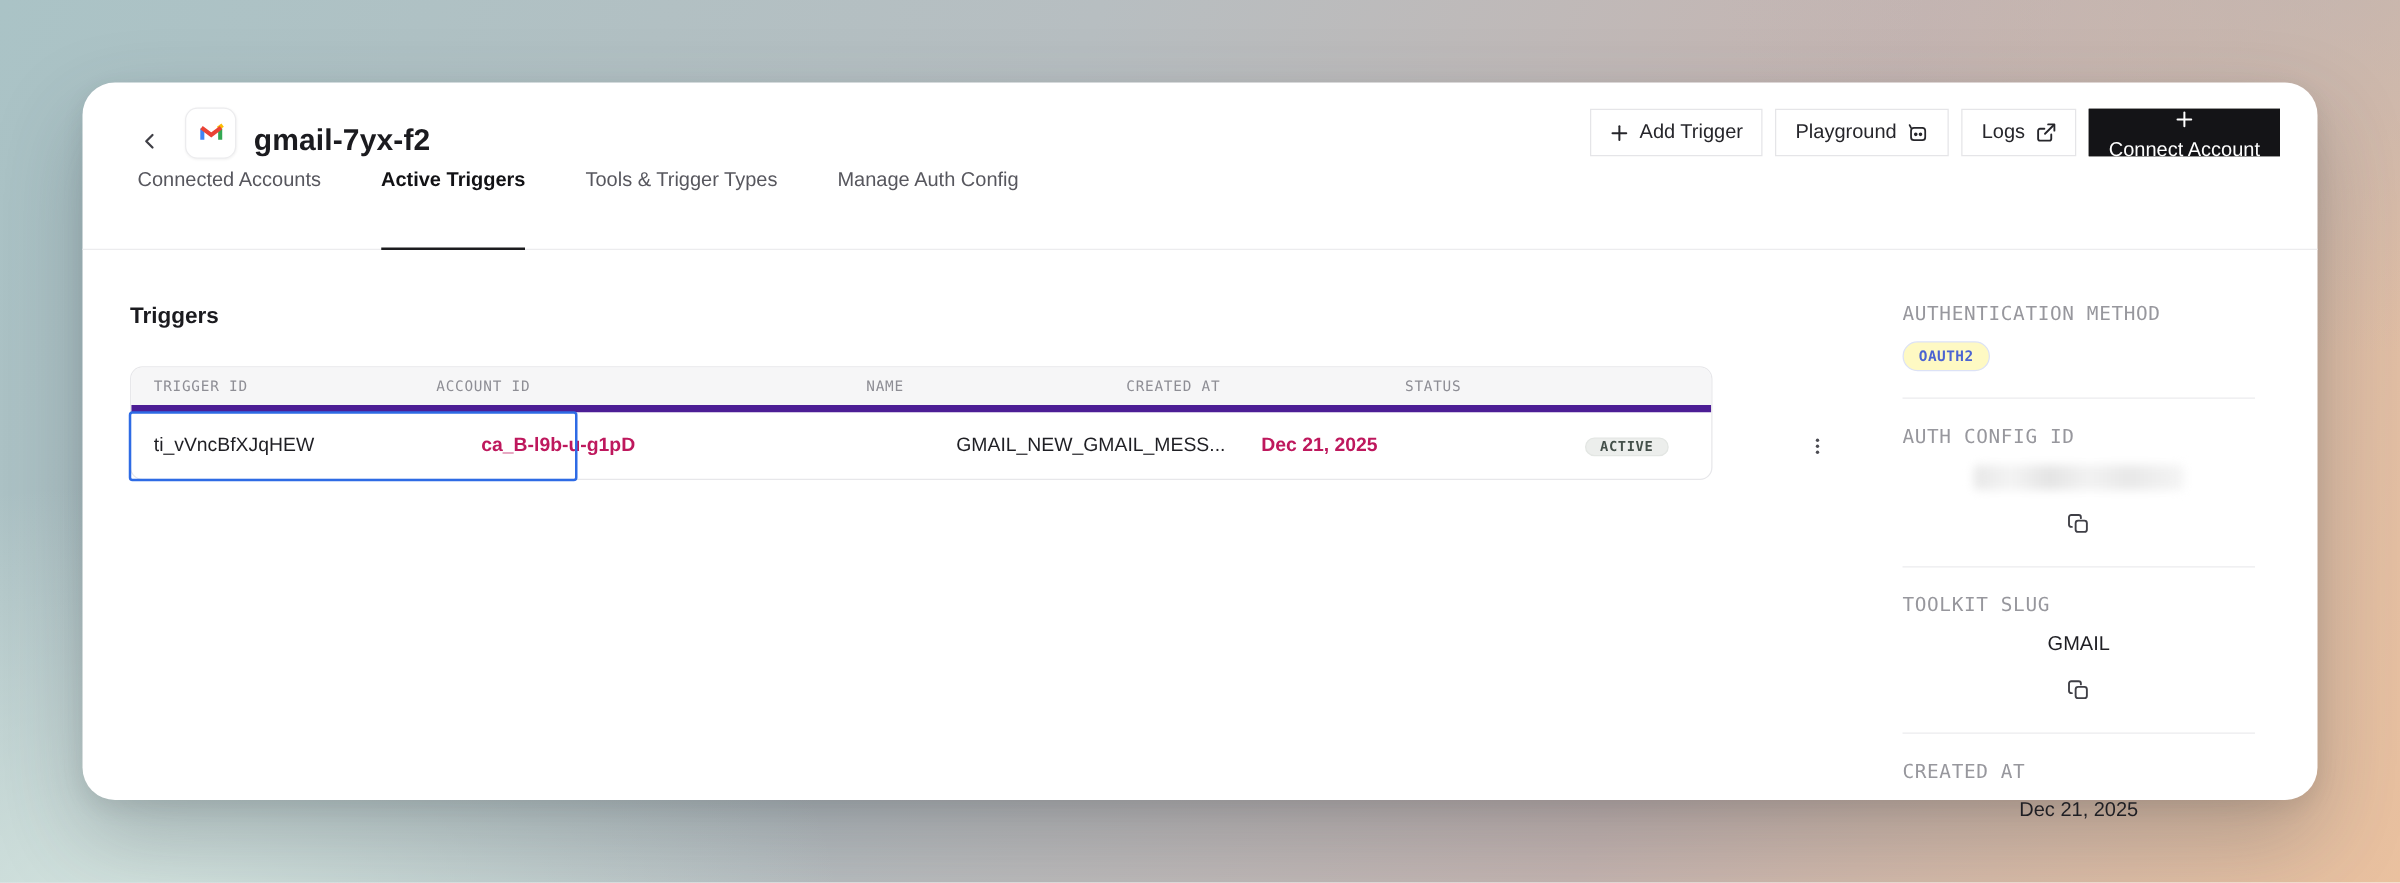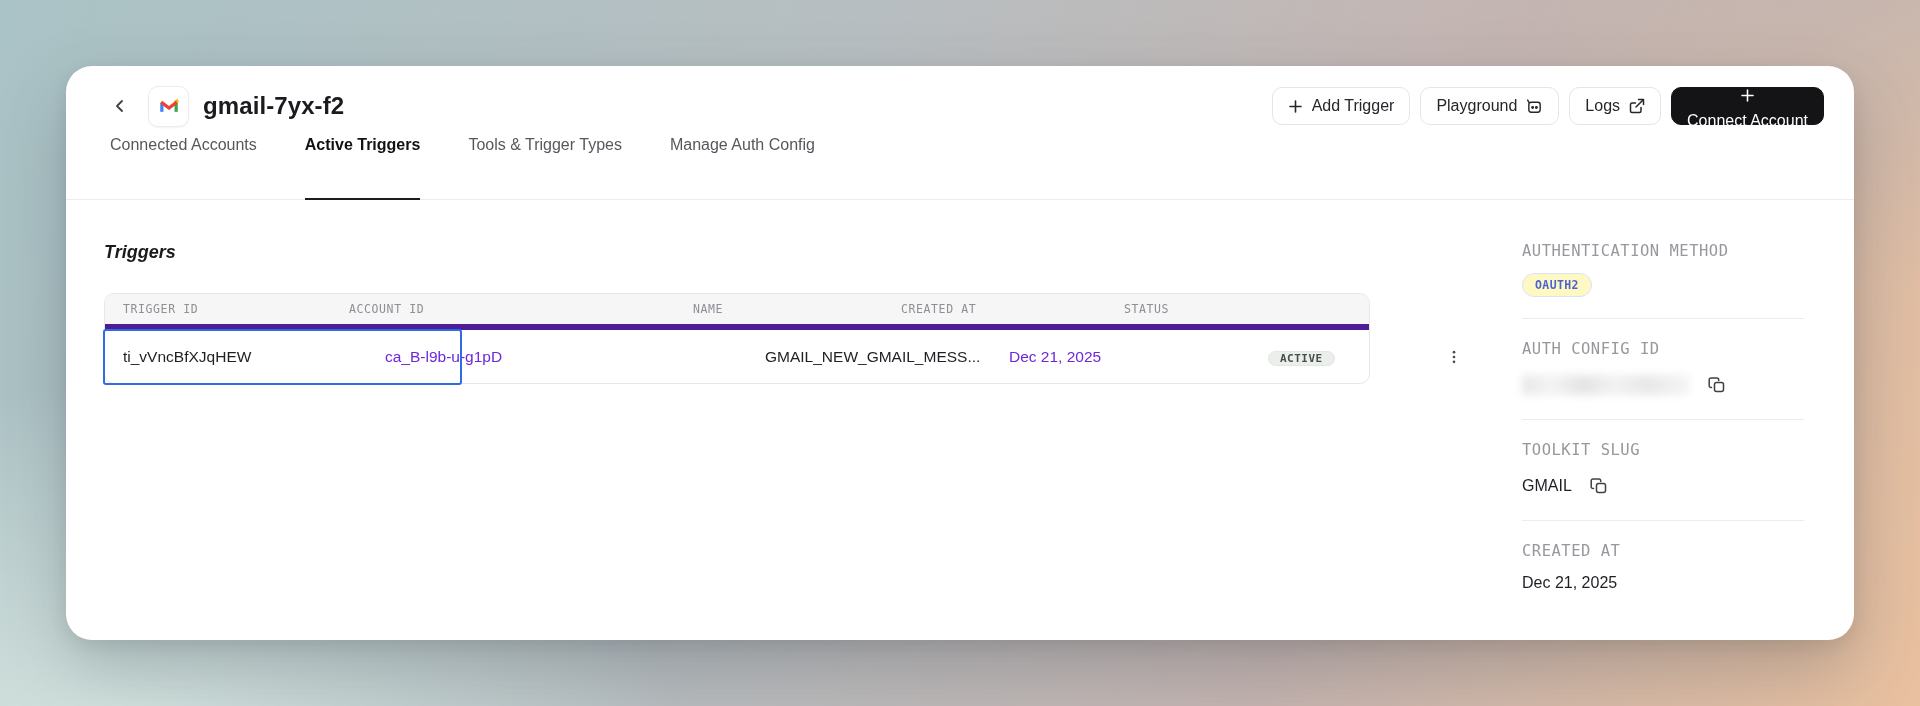--- a/index.html
+++ b/index.html
@@ -18,75 +18,75 @@
     background: #ffffff; border-radius: 26px;
     box-shadow: 0 30px 70px rgba(55,65,75,0.28), 0 6px 18px rgba(0,0,0,0.08);
   }
 
   
   .card-header {
     position: absolute; top: 0; left: 0; right: 0; height: 70px;
     display: flex; align-items: center; justify-content: space-between;
     padding: 10px 30px 0 40px;
   }
-  .header-left { display: flex; align-items: center; gap: 14px; }
+  .header-left { display: flex; align-items: flex-end; gap: 14px; }
   .back-btn {
     width: 28px; height: 28px; border: none; background: transparent; cursor: pointer;
     display: flex; align-items: center; justify-content: center; color: #3f3f46;
   }
   .app-logo {
     width: 41px; height: 41px; border-radius: 10px; background: #fff;
     border: 1px solid #ececee; box-shadow: 0 1px 2px rgba(0,0,0,0.05);
     display: flex; align-items: center; justify-content: center;
   }
   .page-title { font-size: 24px; font-weight: 700; color: #1b1b1f; letter-spacing: 0.1px; }
   .header-actions { display: flex; align-items: center; gap: 10px; }
   .btn {
     display: inline-flex; align-items: center; gap: 9px; height: 38px;
-    padding: 0 15px; border-radius: 10px; border: 1px solid #e5e5e8;
+    padding: 0 15px; border-radius: 0; border: 1px solid #e5e5e8;
     background: #fff; color: #26262b; font-size: 16px; font-family: inherit;
     cursor: pointer; white-space: nowrap;
   }
   .btn svg { flex: 0 0 auto; }
   .btn.dark { background: #141417; border-color: #141417; color: #fff; flex-direction: column; }
 
   
   .tabs {
     position: absolute; top: 70px; left: 0; right: 0; height: 64px;
     display: flex; gap: 48px; padding-left: 44px;
     border-bottom: 1px solid #ececee;
   }
   .tab {
     padding-bottom: 15px; font-size: 16px; color: #57575e; cursor: pointer;
     border-bottom: 2px solid transparent; margin-bottom: -1px;
   }
   .tab.active { color: #121215; font-weight: 600; border-bottom-color: #1c1c1f; }
 
   
   .main { position: absolute; top: 134px; left: 38px; width: 1266px; }
-  .section-title { margin-top: 42px; font-size: 18px; font-weight: 700; color: #1b1b1f; font-style: italic; }
+  .section-title { margin-top: 42px; font-size: 18px; font-weight: 700; color: #1b1b1f; }
   .table {
     position: relative; margin-top: 30px; border: 1px solid #e7e7ea;
     border-radius: 10px; background: #fff;
   }
   .thead, .trow {
     display: grid;
     grid-template-columns: 244px 344px 208px 223px 105px 1fr;
     align-items: center;
   }
   .thead {
     height: 36px; background: #f6f6f7; border-bottom: 6px solid #4c1d95;
     border-radius: 9px 9px 0 0;
     font-family: "DejaVu Sans Mono", monospace; font-size: 11.5px;
     letter-spacing: 0.6px; color: #8e8e95;
   }
   .thead > div:first-child, .trow > div:first-child { padding-left: 18px; }
   .trow { height: 53px; font-size: 15.5px; gap: 36px; }
   .cell-dark { color: #1f1f24; }
-  .cell-gray { color: #6d28d9; }
+  .cell-gray { color: #be185d; font-weight: bold; }
   .status-badge {
     display: inline-block; padding: 0 11px; border-radius: 999px;
     background: #eceeec; border: 1px solid #e3e6e3; color: #44504a;
     font-family: "DejaVu Sans Mono", monospace; font-size: 11px; font-weight: 700;
     letter-spacing: 0.5px;
   }
   .kebab-btn {
     width: 30px; height: 30px; margin-left: 30px; border: none; background: transparent;
     cursor: pointer; display: flex; align-items: center; justify-content: center; color: #4b4b52;
   }
@@ -101,21 +101,21 @@
     font-family: "DejaVu Sans Mono", monospace; font-size: 15.5px;
     letter-spacing: 0.5px; color: #97979d;
   }
   .oauth-badge {
     display: inline-block; margin-top: 13px; padding: 4px 12px; border-radius: 999px;
     background: #fef9c3; border: 1px solid #dce2f6; color: #4b63d2;
     font-family: "DejaVu Sans Mono", monospace; font-size: 11.5px; font-weight: 700;
     letter-spacing: 0.4px;
   }
   .divider { height: 1px; background: #ececee; margin: 21px 0; }
-  .value-row { display: flex; align-items: center; gap: 14px; margin-top: 14px; }
+  .value-row { display: flex; align-items: center; gap: 14px; margin-top: 14px; flex-direction: column; }
   .side-value { font-size: 16px; color: #1f1f24; }
   .redacted {
     width: 168px; height: 20px; border-radius: 4px;
     background: linear-gradient(90deg, #e7e7e7 0%, #f4f4f4 18%, #e4e4e4 36%, #f2f2f2 55%, #e8e8e8 74%, #f5f5f5 100%);
     filter: blur(4px);
   }
   .copy-btn {
     width: 26px; height: 26px; border: none; background: transparent; cursor: pointer;
     display: flex; align-items: center; justify-content: center; color: #3f3f46;
   }

